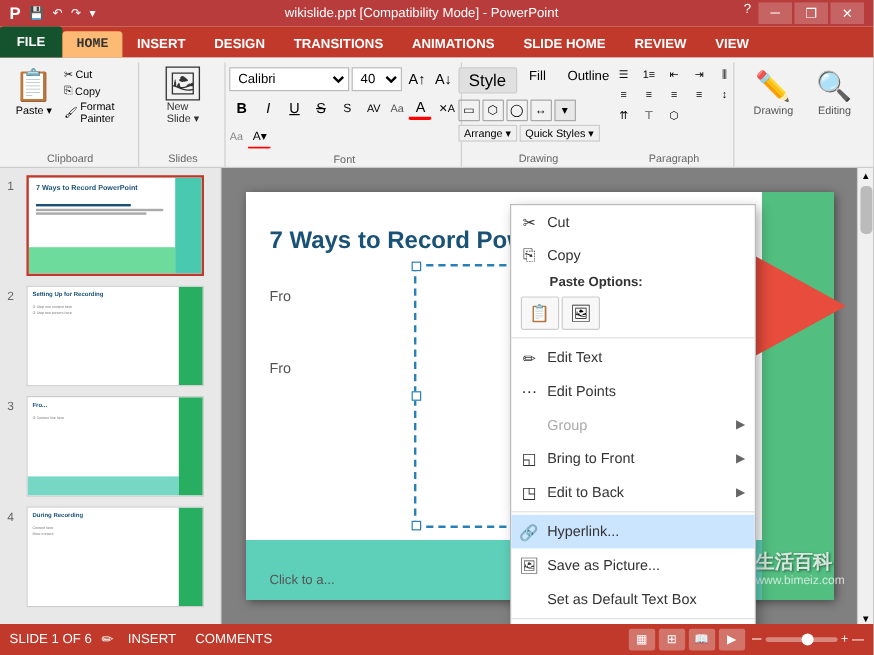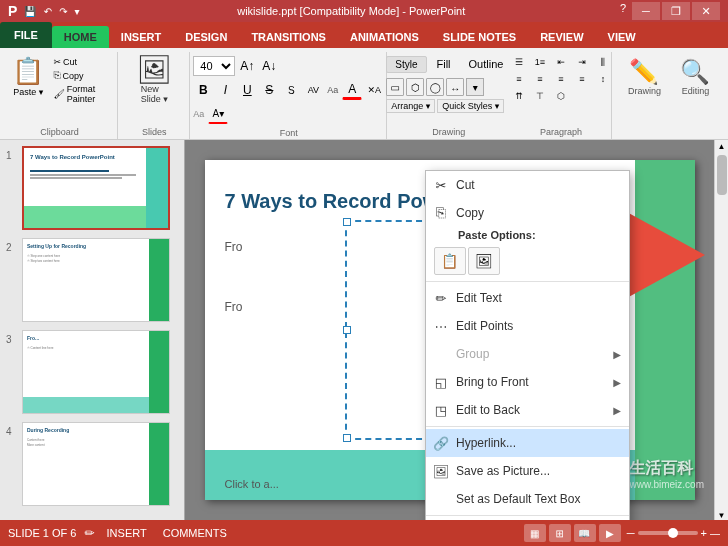--- a/index.html
+++ b/index.html
@@ -41,22 +41,23 @@
       cursor: pointer;
       border-top-left-radius: 3px;
       border-top-right-radius: 3px;
     }
     .ribbon-tab.file-tab {
       background: #c0392b;
       padding: 0 14px;
       height: 26px;
     }
     .ribbon-tab.active {
-      background: #22c55e;
+      background: #fdba74;
       color: #333;
+      font-family: Liberation Mono, monospace;
     }
 
     
     .ribbon {
       height: 92px;
       background: #f2f2f2;
       border-bottom: 1px solid #ccc;
       display: flex;
       padding: 4px 2px 0 2px;
       gap: 2px;
@@ -282,21 +283,21 @@
   </div>
 </div>
 
 <div class="ribbon-tabs">
   <div class="ribbon-tab file-tab" style="background:#14532d; color:white; font-size:11px; font-weight:bold;">FILE</div>
   <div class="ribbon-tab active">HOME</div>
   <div class="ribbon-tab" style="color:white;">INSERT</div>
   <div class="ribbon-tab" style="color:white;">DESIGN</div>
   <div class="ribbon-tab" style="color:white;">TRANSITIONS</div>
   <div class="ribbon-tab" style="color:white;margin-top:12px;">ANIMATIONS</div>
-  <div class="ribbon-tab" style="color:white;">SLIDE NOTES</div>
+  <div class="ribbon-tab" style="color:white;">SLIDE HOME</div>
   <div class="ribbon-tab" style="color:white;">REVIEW</div>
   <div class="ribbon-tab" style="color:white;">VIEW</div>
 </div>
 
 <div class="ribbon">
 
   <div class="ribbon-group clipboard-group">
     <div class="ribbon-group-content">
       <div class="paste-area">
         <div class="paste-btn-main">
@@ -319,20 +320,23 @@
         <span class="icon-lg">🖼</span>
         <span style="font-size:9px;">New<br>Slide ▾</span>
       </div>
     </div>
     <div class="ribbon-group-label">Slides</div>
   </div>
 
   <div class="ribbon-group font-group" style="min-width:195px;">
     <div style="display:flex; flex-direction:column; gap:2px; padding-top:2px;">
       <div class="font-row">
+        <select class="font-select">
+          <option>Calibri</option>
+        </select>
         <select class="size-select">
           <option>40</option>
         </select>
         <div class="font-btn" title="Increase Font Size">A↑</div>
         <div class="font-btn" title="Decrease Font Size">A↓</div>
       </div>
       <div class="font-row">
         <div class="font-btn bold">B</div>
         <div class="font-btn italic">I</div>
         <div class="font-btn underline">U</div>
@@ -349,21 +353,21 @@
           <div class="font-btn" style="font-size:10px; border-bottom:2px solid red;">A▾</div>
         </div>
       </div>
     </div>
     <div class="ribbon-group-label">Font</div>
   </div>
 
   <div class="ribbon-group" style="min-width:120px; border-right:none;">
     <div style="display:flex; flex-direction:column; gap:1px; padding-top:2px;">
       <div style="display:flex; gap:2px;">
-        <div style="padding:2px 8px; font-size:10px; cursor:pointer; background:#e0e0e0; border:1px solid #ccc; border-radius:2px;">Style</div>
+        <div style="padding:2px 8px; font-size:14px; cursor:pointer; background:#e0e0e0; border:1px solid #ccc; border-radius:2px;">Style</div>
         <div style="padding:2px 8px; font-size:11px; cursor:pointer;">Fill</div>
         <div style="padding:2px 8px; font-size:11px; cursor:pointer;">Outline</div>
       </div>
       <div style="display:flex; gap:2px; margin-top:4px;">
         <div style="width:18px;height:18px;border:1px solid #aaa;border-radius:1px;cursor:pointer;display:flex;align-items:center;justify-content:center;font-size:10px;">▭</div>
         <div style="width:18px;height:18px;border:1px solid #aaa;border-radius:1px;cursor:pointer;display:flex;align-items:center;justify-content:center;font-size:10px;">⬡</div>
         <div style="width:18px;height:18px;border:1px solid #aaa;border-radius:1px;cursor:pointer;display:flex;align-items:center;justify-content:center;font-size:10px;">◯</div>
         <div style="width:18px;height:18px;border:1px solid #aaa;border-radius:1px;cursor:pointer;display:flex;align-items:center;justify-content:center;font-size:10px;">↔</div>
         <div style="width:18px;height:18px;border:1px solid #aaa;background:#e8e8e8;cursor:pointer;display:flex;align-items:center;justify-content:center;font-size:10px;">▾</div>
       </div>

